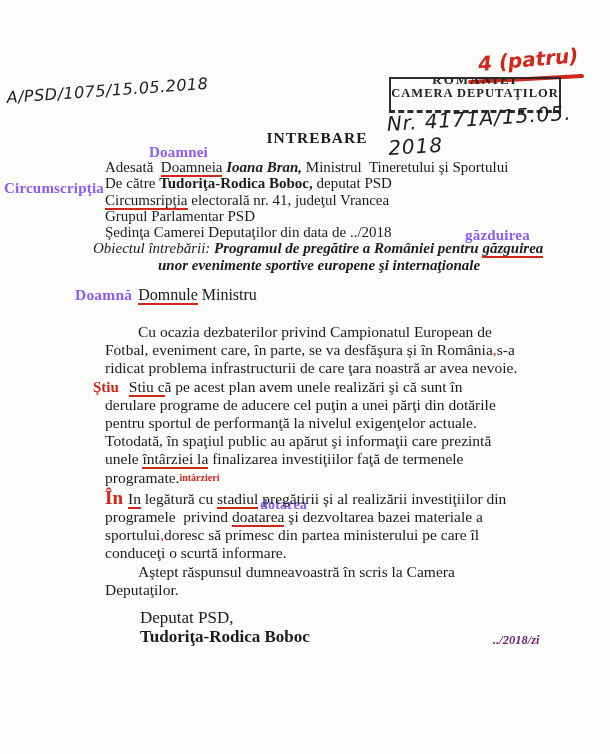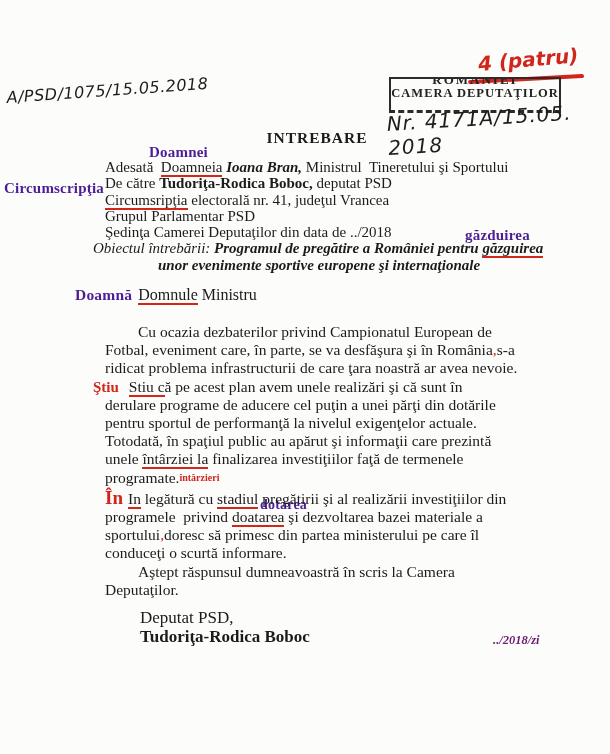--- a/index.html
+++ b/index.html
@@ -10,21 +10,21 @@
   }
   .abs{position:absolute;}
   .line{white-space:pre-wrap;}
   .b{font-weight:bold;text-align:right;}
   .i{font-style:italic;}
   .bi{font-weight:bold;font-style:italic;}
   
   .red{color:#d0261b;font-weight:bold;}
   .redc{color:#d0261b;}
   .ru{border-bottom:2.5px solid #d0261b;padding-bottom:0;}
-  .corr{font-size:15px;font-weight:bold;color:#4c1d95;letter-spacing:.2px;}
+  .corr{font-size:15px;font-weight:bold;color:#8b5cf6;letter-spacing:.2px;}
   
   .hw{font-family:"DejaVu Sans",sans-serif;font-style:italic;color:#1d1d1d;}
   .hw-ref{left:6px;top:88px;font-size:16px;letter-spacing:.5px;transform:rotate(-4deg);transform-origin:left top;}
   .hw-reg{left:386px;top:112px;font-size:20px;letter-spacing:1px;transform:rotate(-3.5deg);transform-origin:left top;}
   .note4{left:477px;top:52px;font-size:20px;color:#d0261b;font-weight:bold;transform:rotate(-5deg);transform-origin:left top;}
   .note4-line{left:468px;top:77px;width:116px;height:3.5px;background:#d0261b;transform:rotate(-3deg);border-radius:2px;}
   
   .stamp{left:389px;top:77px;width:168px;height:31px;border:2px solid #2b2b2b;border-bottom:3px dashed #2b2b2b;
          overflow:hidden;text-align:center;color:#222;}
   .stamp-l1{margin-top:-6px;font-size:13px;font-weight:bold;letter-spacing:2px;line-height:13px;}

